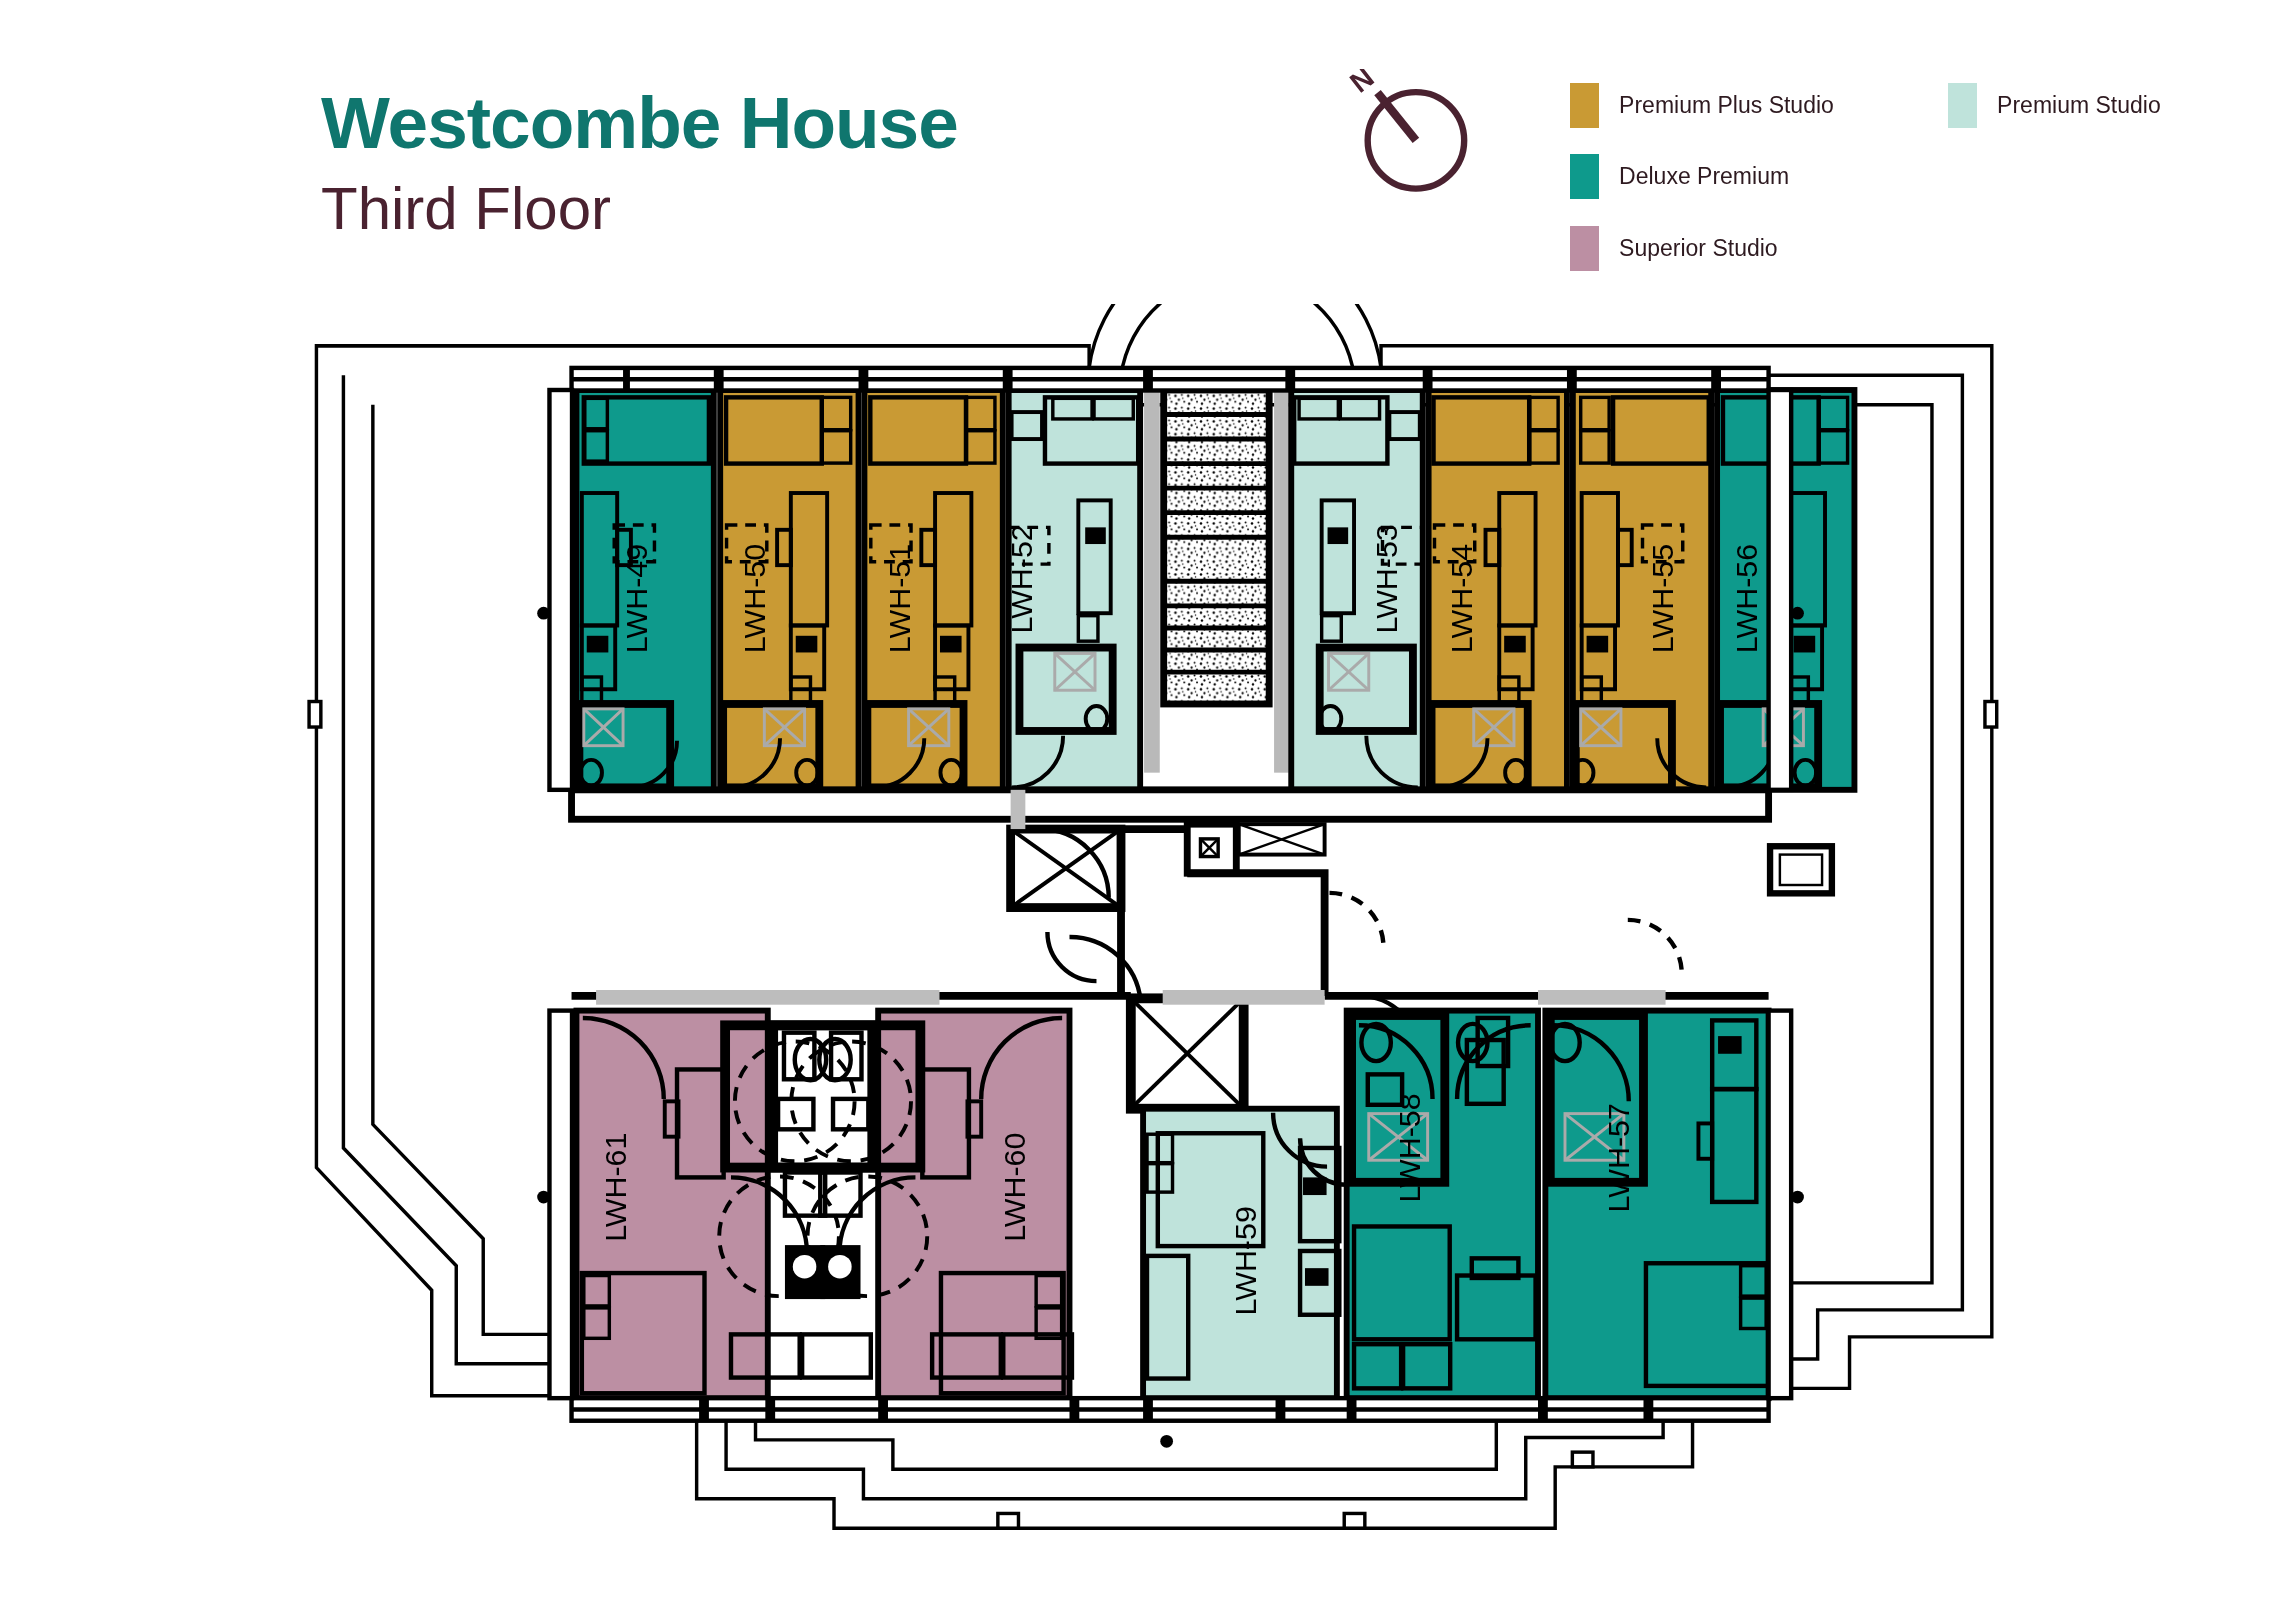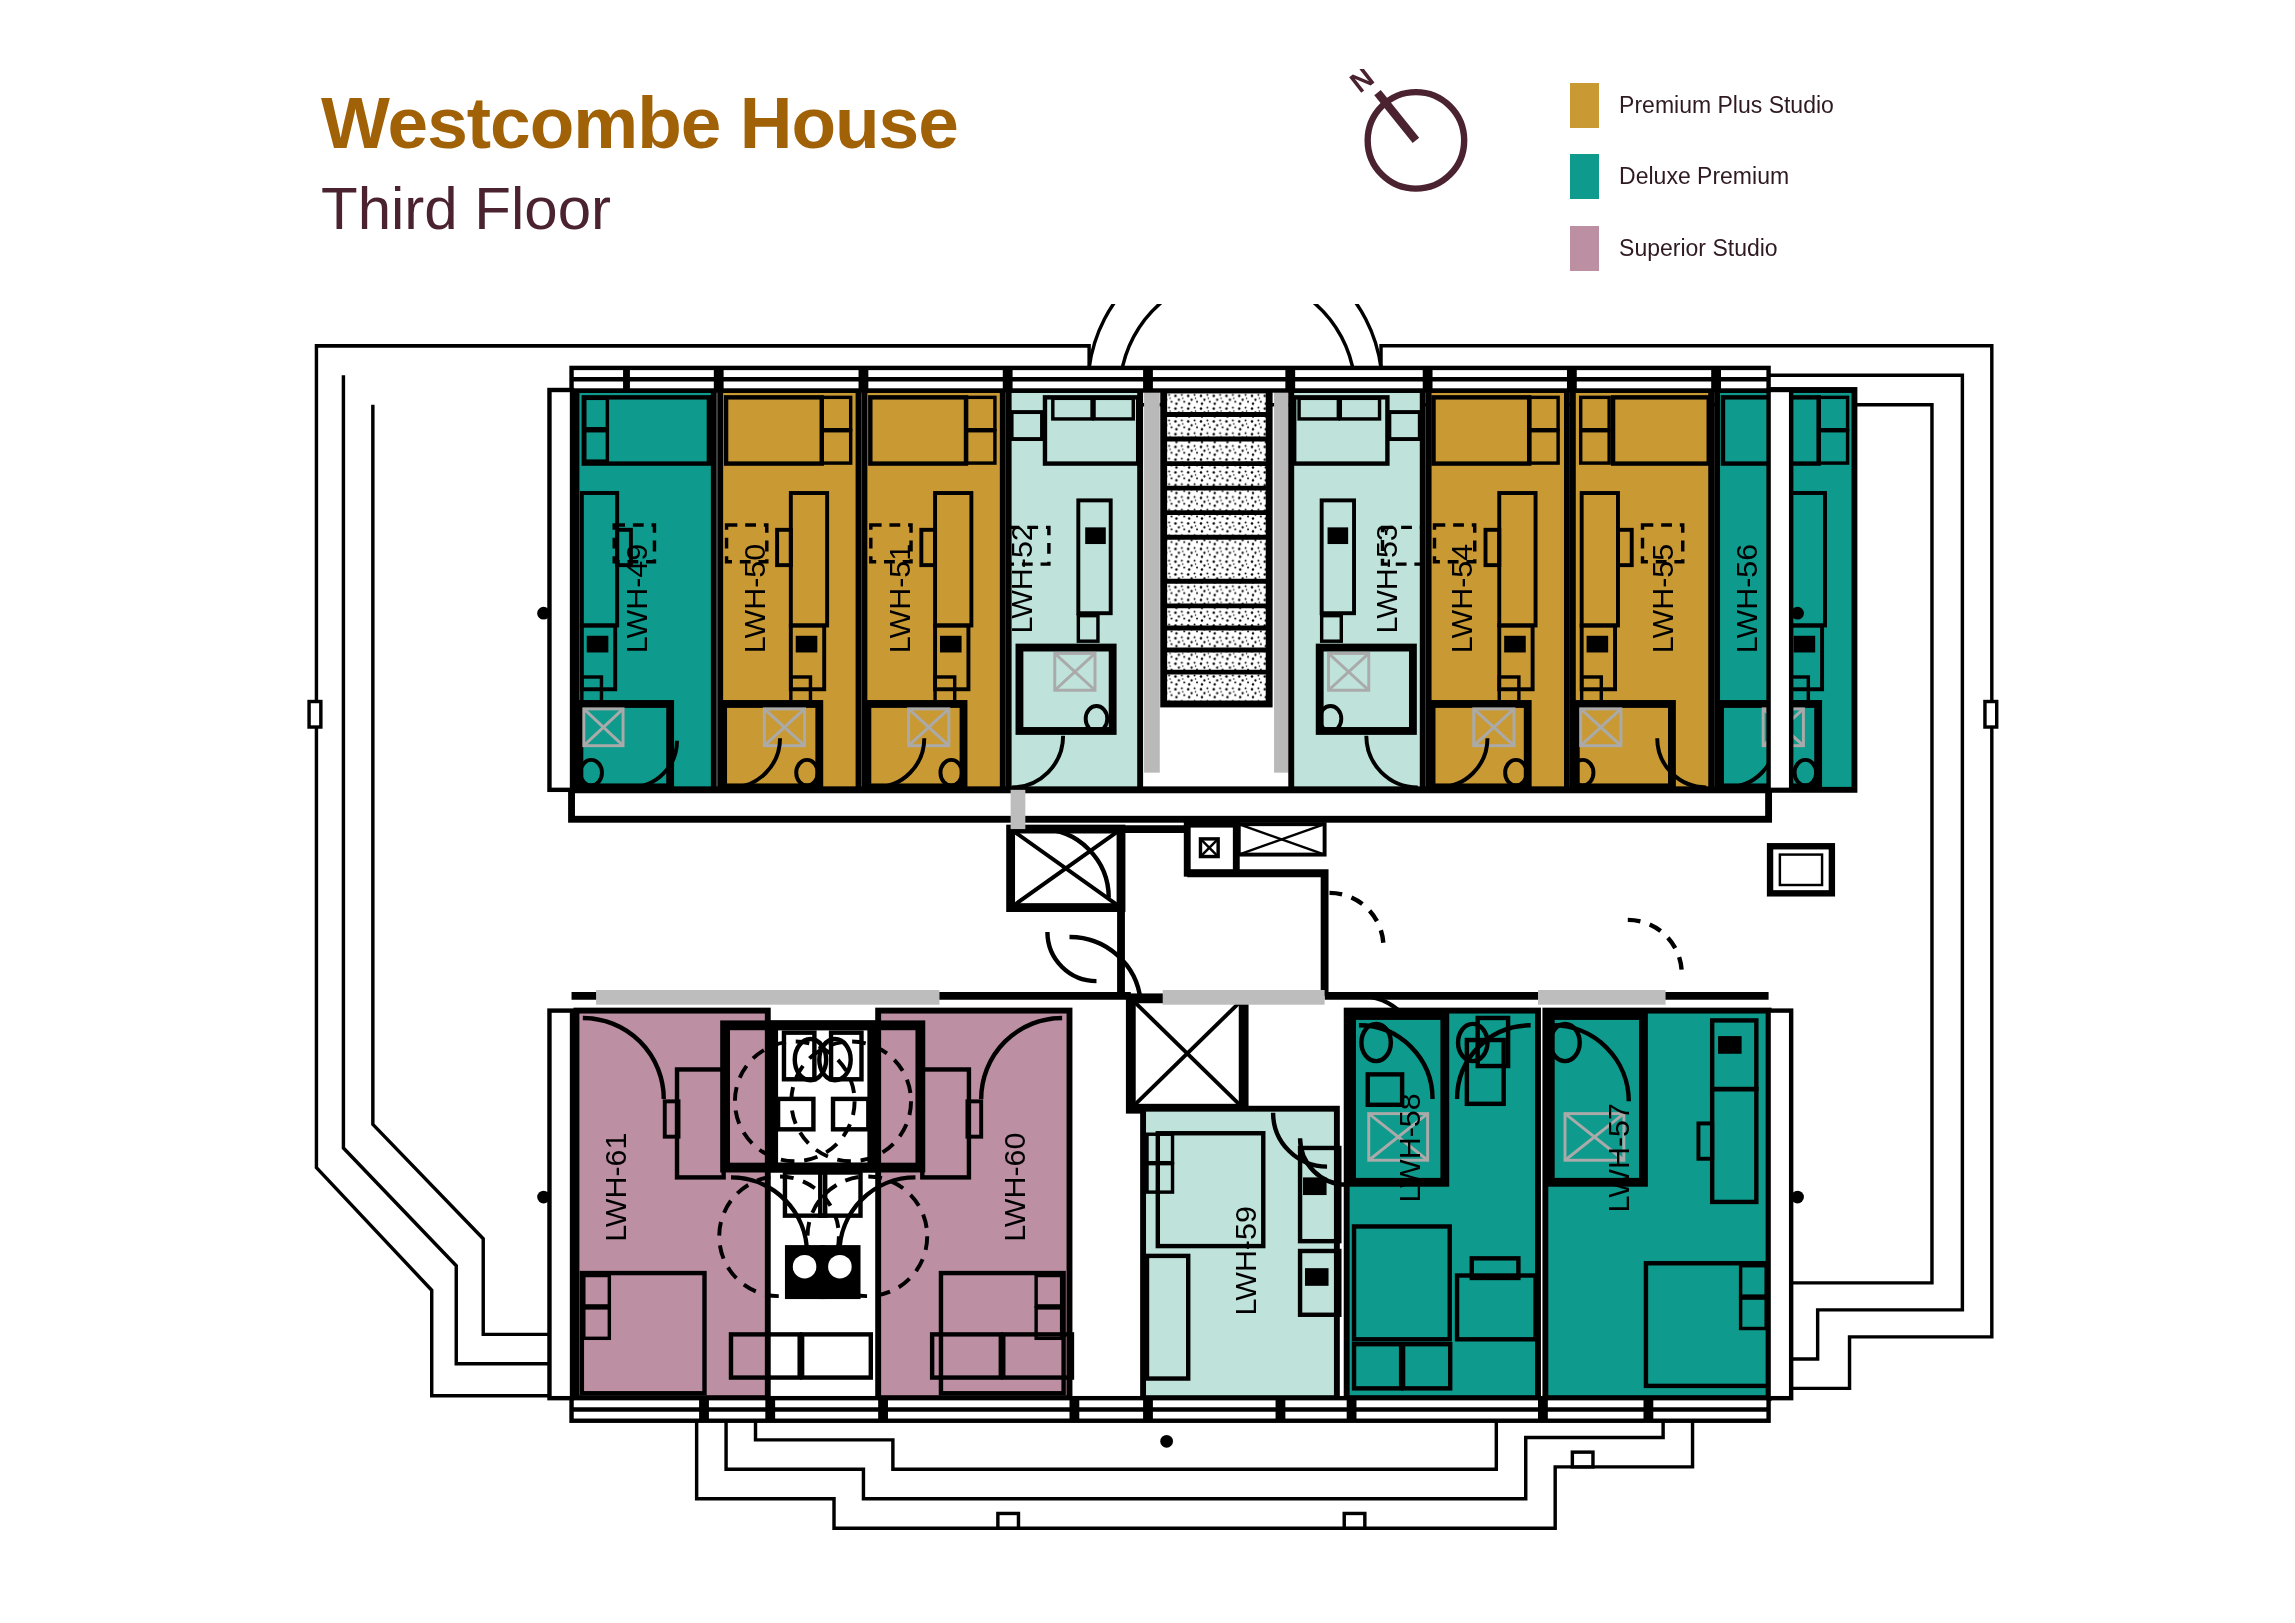--- a/index.html
+++ b/index.html
@@ -3,21 +3,21 @@
 <meta charset="utf-8">
 <style>
   html,body{margin:0;padding:0;background:#ffffff;}
   body{width:2295px;height:1623px;position:relative;overflow:hidden;
        font-family:"Liberation Sans", sans-serif;}
 
   
   #header{position:absolute;left:0;top:0;width:2295px;height:304px;}
 
   #title-block{position:absolute;left:321px;top:86px;}
-  #page-title{font-size:73px;font-weight:bold;color:#a16207;letter-spacing:-1px;
+  #page-title{font-size:73px;font-weight:bold;color:#0f766e;letter-spacing:-1px;
               line-height:1.0;white-space:nowrap;margin:0;}
   #page-subtitle{font-size:60px;font-weight:normal;color:#4A2230;letter-spacing:0px;
               line-height:1.0;margin:0;margin-top:19.6px;white-space:nowrap;}
 
   
   #compass{position:absolute;left:1347px;top:69px;width:128px;height:128px;}
   #compass svg{display:block;}
 
   
   #legend{position:absolute;left:1570px;top:76px;width:658px;}
@@ -62,20 +62,24 @@
         <span class="legend-swatch" style="background:#0E9A8C"></span>
         <span class="legend-label">Deluxe Premium</span>
       </div>
       <div class="legend-item">
         <span class="legend-swatch" style="background:#BC8FA3"></span>
         <span class="legend-label">Superior Studio</span>
       </div>
     </div>
 
     <div class="legend-col" id="legend-col-2">
+      <div class="legend-item">
+        <span class="legend-swatch" style="background:#BFE3DB"></span>
+        <span class="legend-label">Premium Studio</span>
+      </div>
     </div>
 
   </div>
 </div>
 
 <div id="plan-wrap">
 <svg id="plan-svg" width="2295" height="1319" viewBox="0 0 4678 2688" xmlns="http://www.w3.org/2000/svg">
 
   <defs>
 

